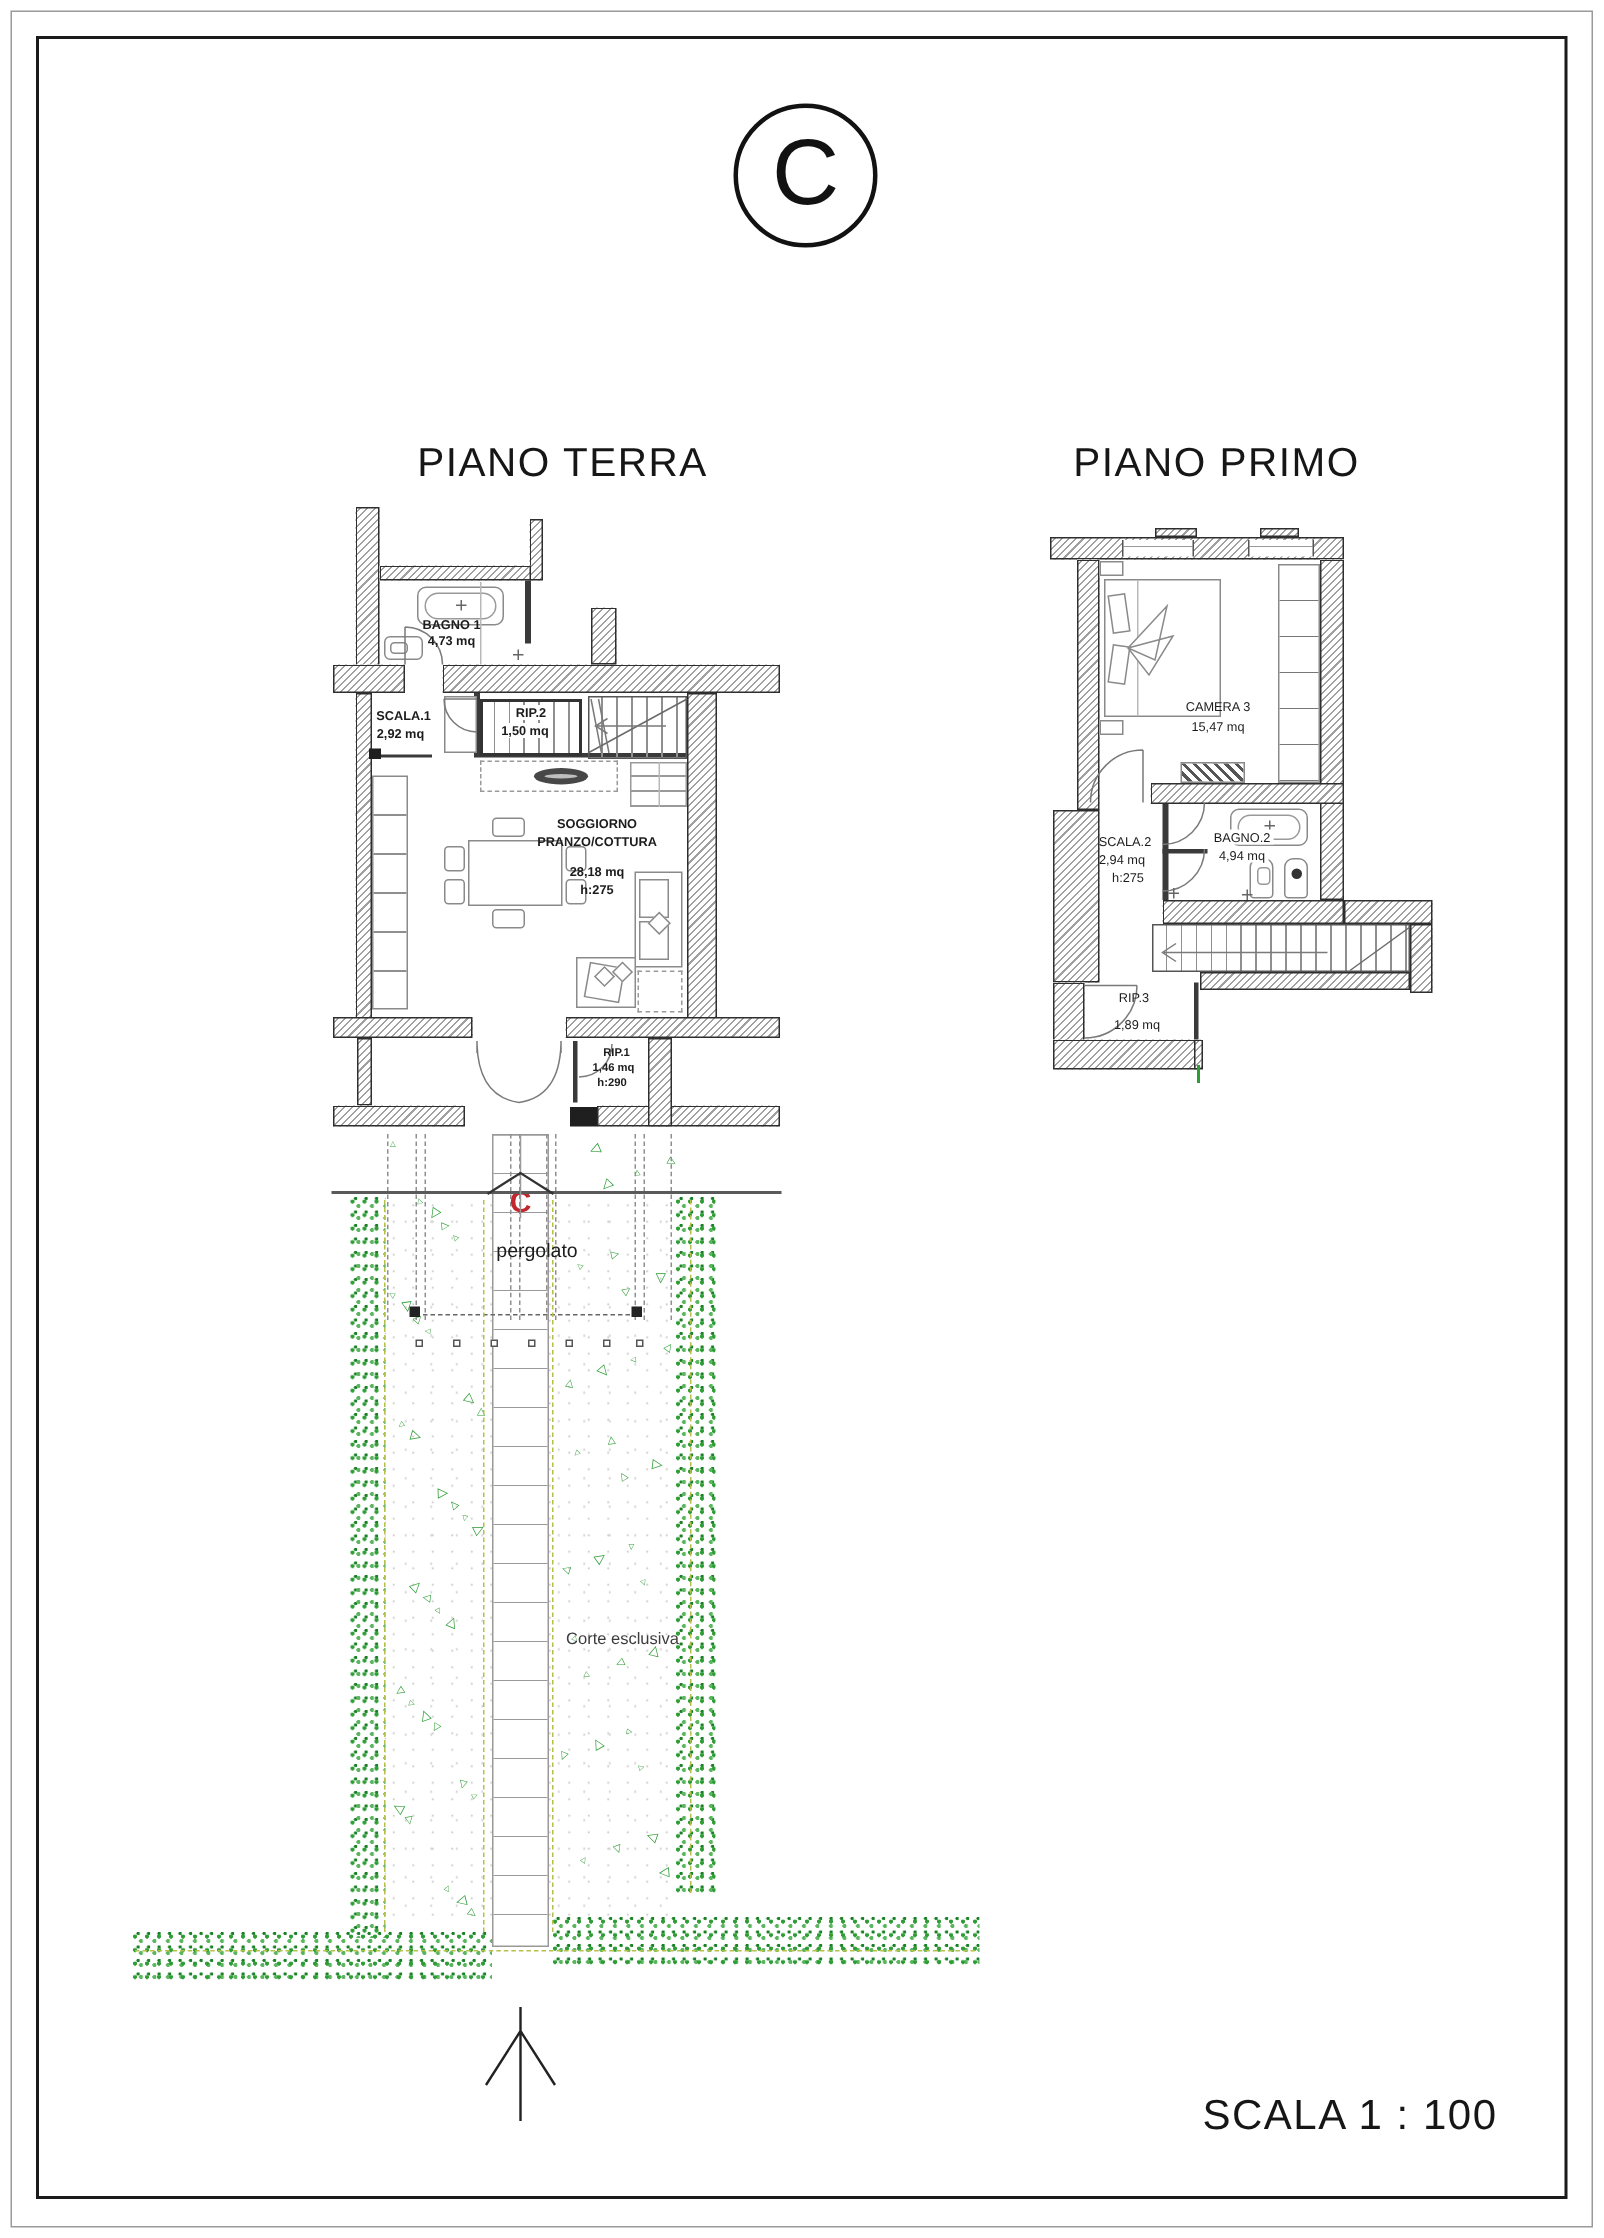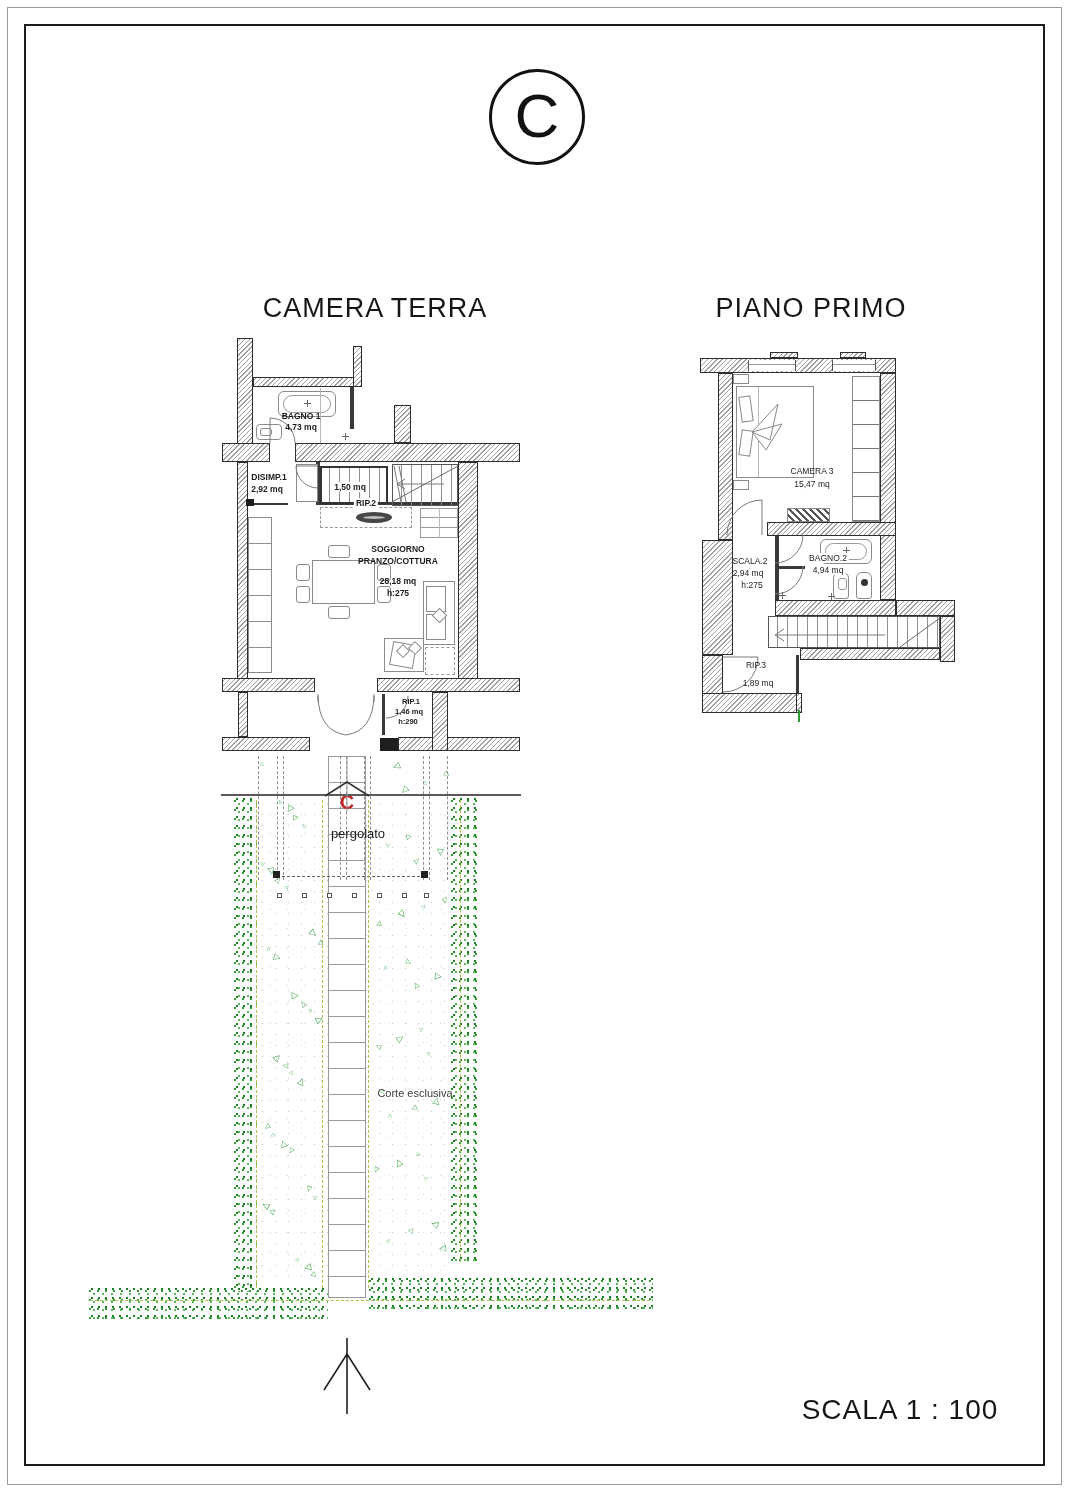--- a/index.html
+++ b/index.html
@@ -49,21 +49,21 @@
 </head>
 <body>
 
 <div class="frame-outer"></div>
 <div class="frame-inner"></div>
 
 <div class="abs" style="left:489px;top:69px;width:90px;height:90px;border:3px solid #121212;border-radius:50%;text-align:center;line-height:88px;font-size:62px;color:#121212;">
   <span>C</span>
 </div>
 
-<div class="plan-title" style="left:375px;top:293px;">CAMERA TERRA</div>
+<div class="plan-title" style="left:375px;top:293px;">PIANO TERRA</div>
 <div class="plan-title" style="left:811px;top:293px;">PIANO PRIMO</div>
 
 <div class="abs" style="left:222px;top:338px;width:300px;height:426px;font-weight:bold;">
 
   <div class="w" style="left:15px;top:0;width:16px;height:110px;"></div>
   <div class="w" style="left:131px;top:8px;width:9px;height:41px;"></div>
   <div class="w" style="left:31px;top:39px;width:101px;height:10px;"></div>
   <div class="p" style="left:128px;top:49px;width:4px;height:42px;"></div>
   <div class="w" style="left:0;top:105px;width:48px;height:19px;"></div>
   <div class="w" style="left:73px;top:105px;width:225px;height:19px;"></div>
@@ -123,23 +123,23 @@
   <div class="f" style="left:212px;top:272px;width:11px;height:11px;transform:rotate(45deg);"></div>
   <div class="f" style="left:162px;top:300px;width:40px;height:34px;">
     <div class="f" style="left:6px;top:4px;width:24px;height:24px;transform:rotate(10deg);"></div>
   </div>
   <div class="f" style="left:176px;top:308px;width:10px;height:10px;transform:rotate(45deg);"></div>
   <div class="f" style="left:188px;top:305px;width:10px;height:10px;transform:rotate(45deg);"></div>
   <div class="dash" style="left:203px;top:309px;width:30px;height:28px;"></div>
 
   <div class="lbl" style="left:79px;top:73px;">BAGNO 1</div>
   <div class="lbl" style="left:79px;top:84px;">4,73 mq</div>
-  <div class="lbl" style="left:47px;top:134px;">DISIMP.1</div>
+  <div class="lbl" style="left:47px;top:134px;">SCALA.1</div>
   <div class="lbl" style="left:45px;top:146px;">2,92 mq</div>
-  <div class="lbl" style="left:144px;top:132px;margin-top:28px;"><span class="chip">RIP.2</span></div>
+  <div class="lbl" style="left:132px;top:132px;"><span class="chip">RIP.2</span></div>
   <div class="lbl" style="left:128px;top:144px;"><span class="chip">1,50 mq</span></div>
   <div class="lbl" style="left:176px;top:206px;">SOGGIORNO</div>
   <div class="lbl" style="left:176px;top:218px;">PRANZO/COTTURA</div>
   <div class="lbl" style="left:176px;top:238px;">28,18 mq</div>
   <div class="lbl" style="left:176px;top:250px;">h:275</div>
   <div class="lbl lbl-s" style="left:189px;top:359px;">RIP.1</div>
   <div class="lbl lbl-s" style="left:187px;top:369px;">1,46 mq</div>
   <div class="lbl lbl-s" style="left:186px;top:379px;">h:290</div>
 
   <svg width="300" height="426">

